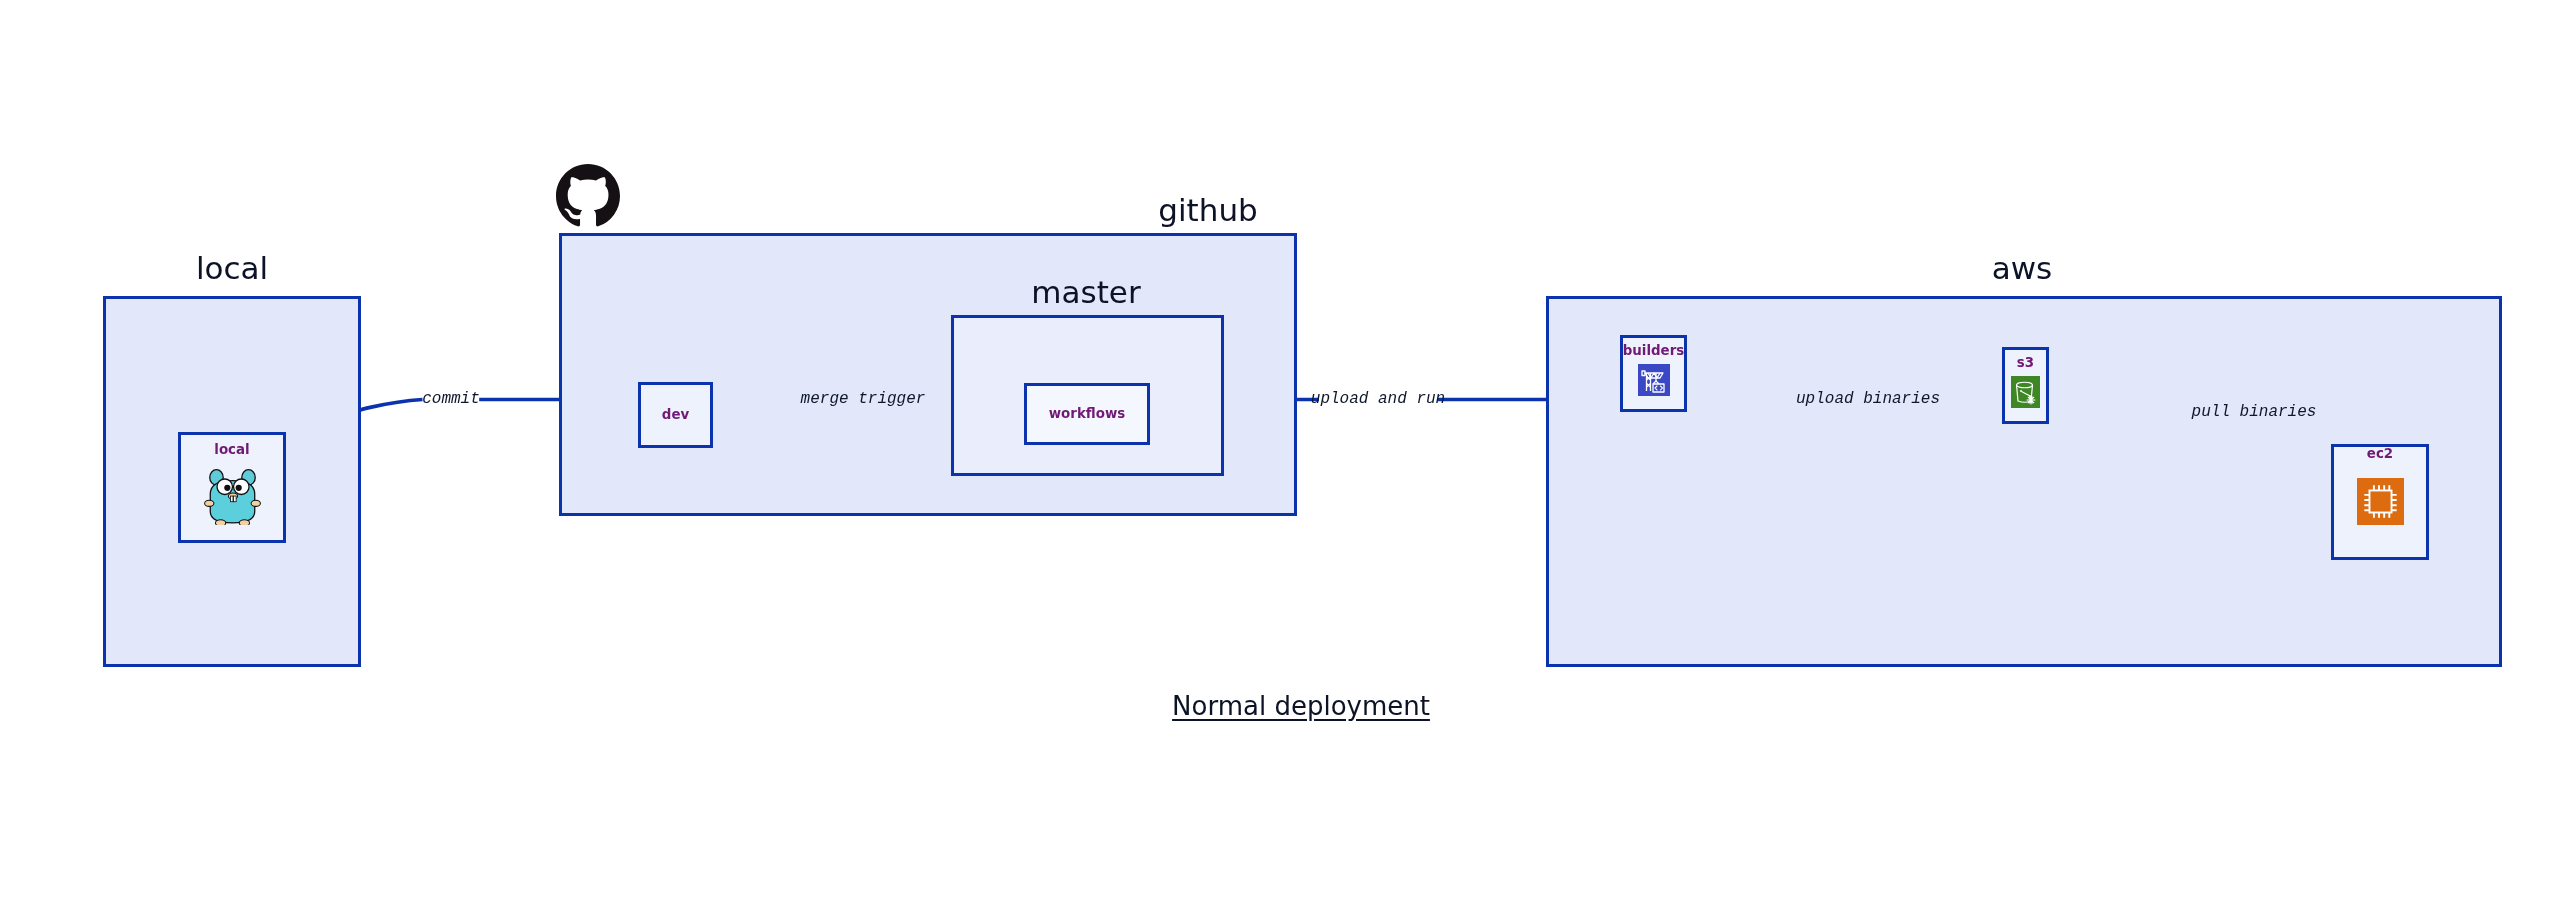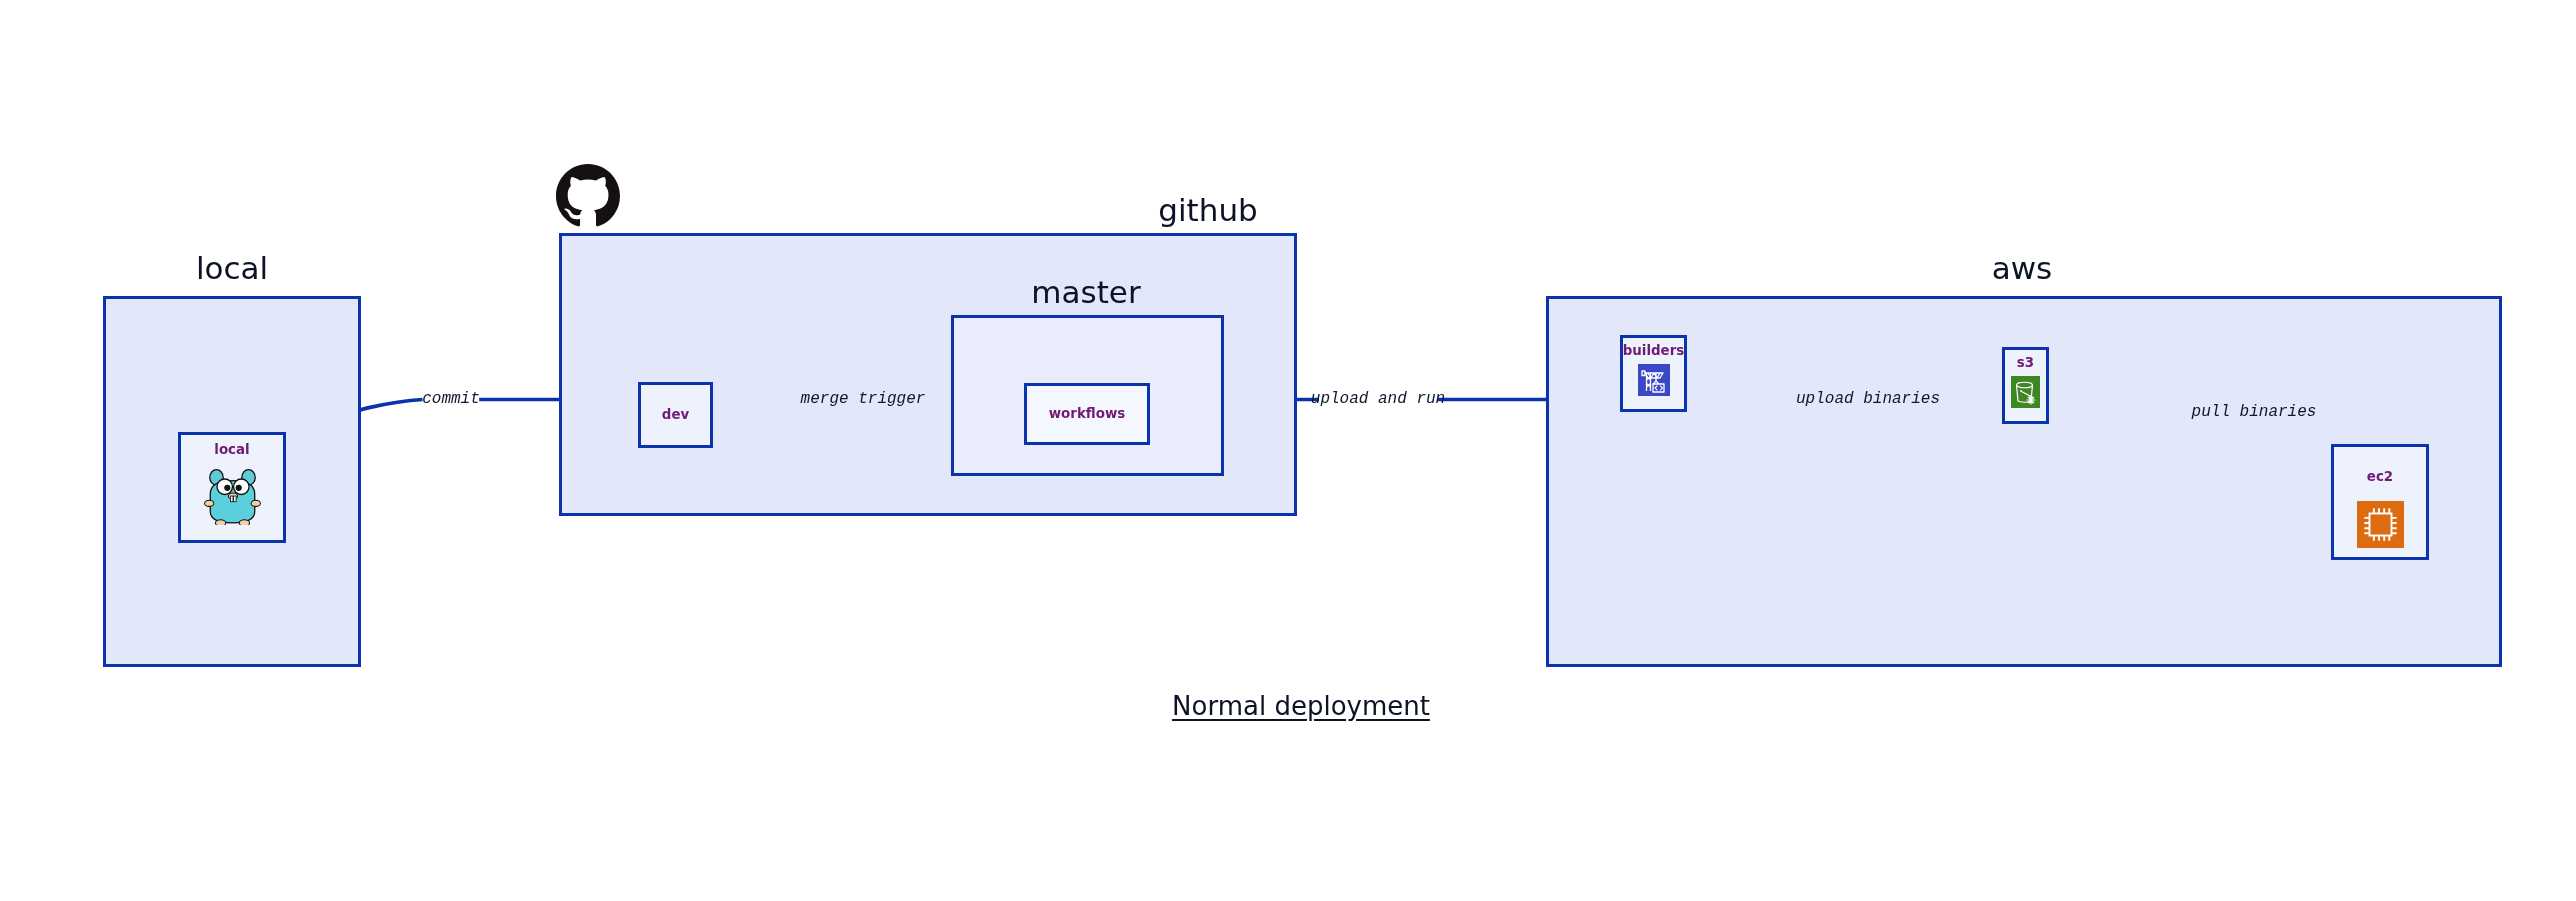--- a/index.html
+++ b/index.html
@@ -224,21 +224,21 @@
           <path d="M36 38 L42 41 L38 45 Z" fill="#fff" stroke="none"></path>
         </g>
         <g stroke="#fff" stroke-width="2.2" stroke-linecap="round">
           <path d="M40 40 L40 56 M32 48 L48 48 M34.5 42.5 L45.5 53.5 M45.5 42.5 L34.5 53.5"></path>
           <path d="M37 42 L40 44 L43 42 M37 54 L40 52 L43 54"></path>
         </g>
       </svg>
     </span>
   </div>
 
-  <div class="node" style="left:2331px; top:444px; width:98px; height:116px; padding-top:23px;gap:8px;">
+  <div class="node" style="left:2331px; top:444px; width:98px; height:116px; padding-top:0;gap:8px;">
     <span class="node-label">ec2</span>
     <span class="node-icon" style="margin-top:9.3px;">
       <svg width="47" height="47" viewBox="0 0 64 64">
         <rect width="64" height="64" fill="#dd6b10"></rect>
         <g stroke="#fff" stroke-width="2.6" fill="none">
           <rect x="17" y="17" width="30" height="30"></rect>
           <path d="M23 17 L23 10 M30 17 L30 10 M37 17 L37 10 M44 17 L44 10"></path>
           <path d="M23 47 L23 54 M30 47 L30 54 M37 47 L37 54 M44 47 L44 54"></path>
           <path d="M17 23 L10 23 M17 30 L10 30 M17 37 L10 37 M17 44 L10 44"></path>
           <path d="M47 23 L54 23 M47 30 L54 30 M47 37 L54 37 M47 44 L54 44"></path>

